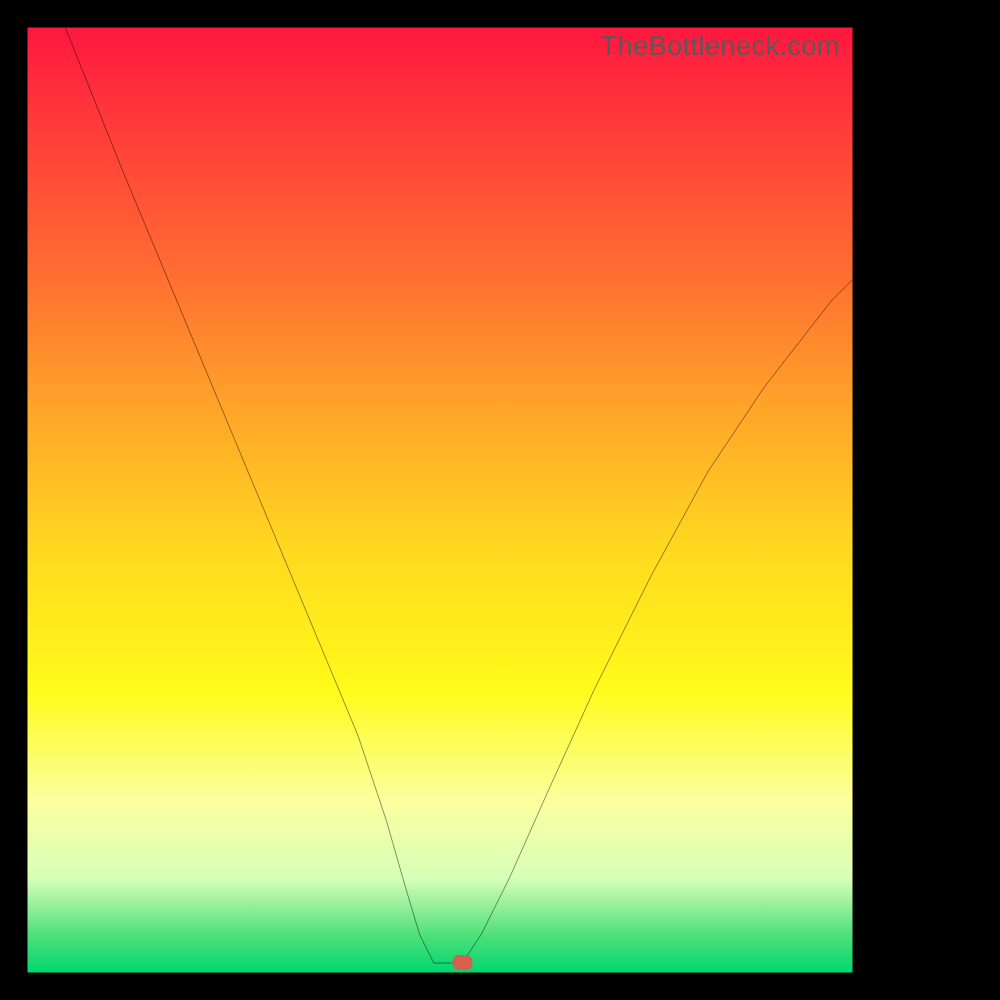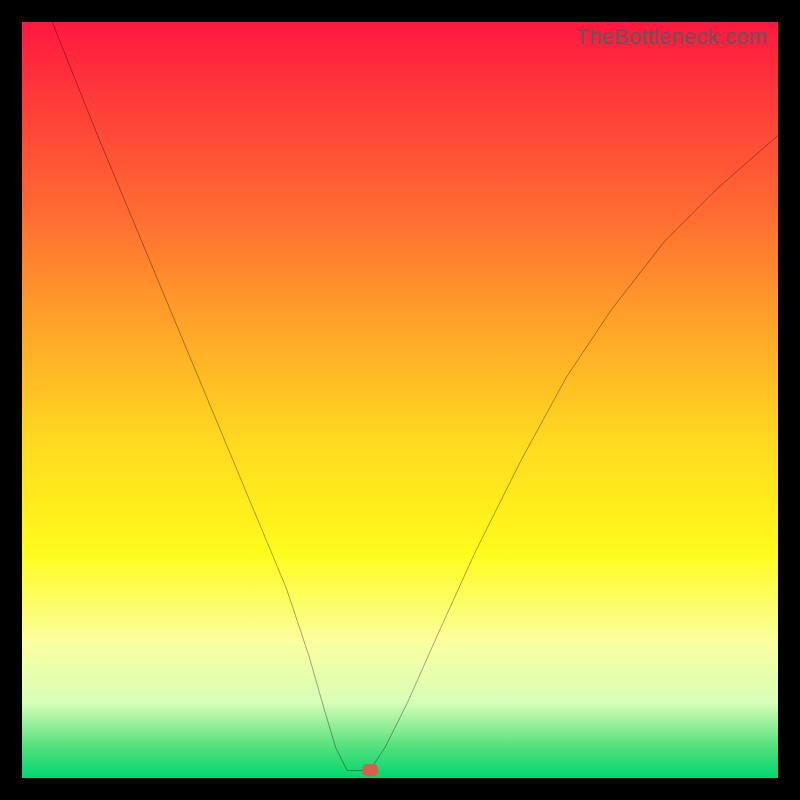--- a/index.html
+++ b/index.html
@@ -13,21 +13,21 @@
   .frame {
     width: 800px;
     height: 800px;
     background: #000;
     position: relative;
   }
   .plot-area {
     position: absolute;
     left: 22px;
     top: 22px;
-    width: 756px;
+    width: 660px;
     height: 756px;
     background: linear-gradient(to bottom,
       #ff173f 0%,
       #ff3a3a 10%,
       #ff6a32 25%,
       #ffa329 40%,
       #ffd820 55%,
       #fffb1a 70%,
       #fbffa0 82%,
       #d8ffb8 90%,

